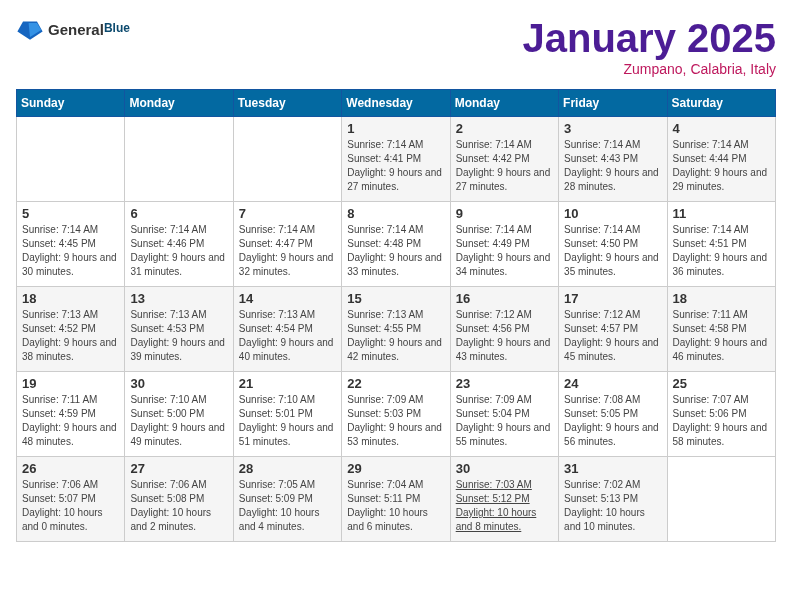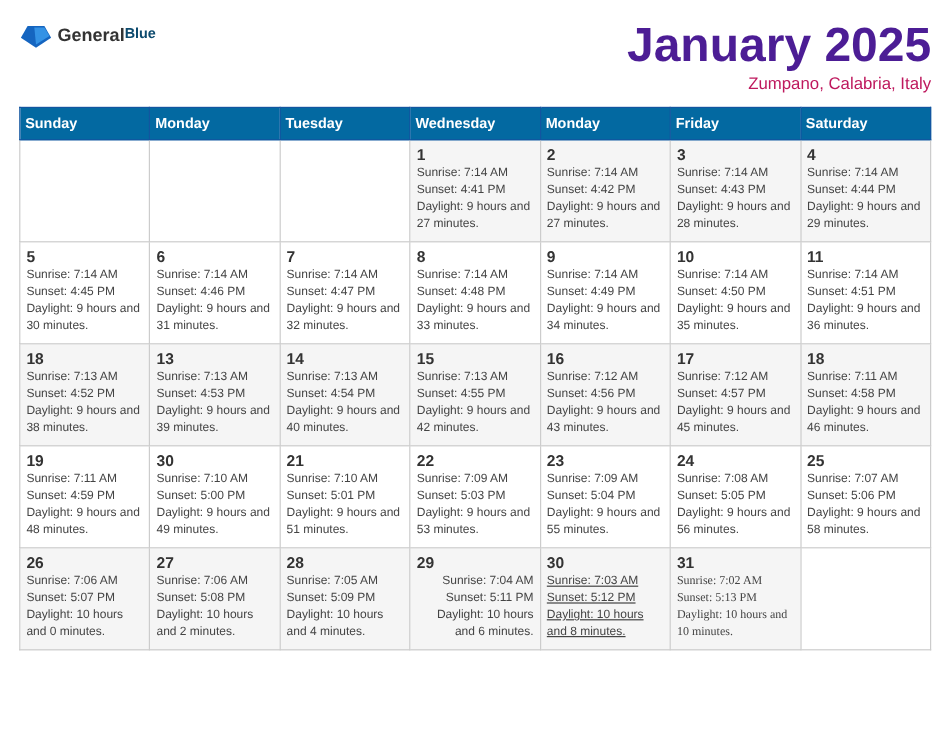--- a/index.html
+++ b/index.html
@@ -301,32 +301,32 @@
 Daylight: 10 hours and 2 minutes.</div>
         </td>
         <td>
           <div class="day-number">28</div>
           <div class="day-info" style="white-space: pre-line;">Sunrise: 7:05 AM
 Sunset: 5:09 PM
 Daylight: 10 hours and 4 minutes.</div>
         </td>
         <td>
           <div class="day-number">29</div>
-          <div class="day-info" style="white-space: pre-line; text-align: right;">Sunrise: 7:04 AM
+          <div class="day-info" style="white-space: pre-line;">Sunrise: 7:04 AM
 Sunset: 5:11 PM
 Daylight: 10 hours and 6 minutes.</div>
         </td>
         <td>
           <div class="day-number">30</div>
           <div class="day-info" style="white-space: pre-line; text-decoration: underline;">Sunrise: 7:03 AM
 Sunset: 5:12 PM
 Daylight: 10 hours and 8 minutes.</div>
         </td>
         <td>
           <div class="day-number">31</div>
-          <div class="day-info" style="white-space: pre-line; font-family: Liberation Serif, serif;">Sunrise: 7:02 AM
+          <div class="day-info" style="white-space: pre-line;">Sunrise: 7:02 AM
 Sunset: 5:13 PM
 Daylight: 10 hours and 10 minutes.</div>
         </td>
         <td class="empty-cell"></td>
       </tr>
     </tbody>
 </table>
 
 </body></html>

